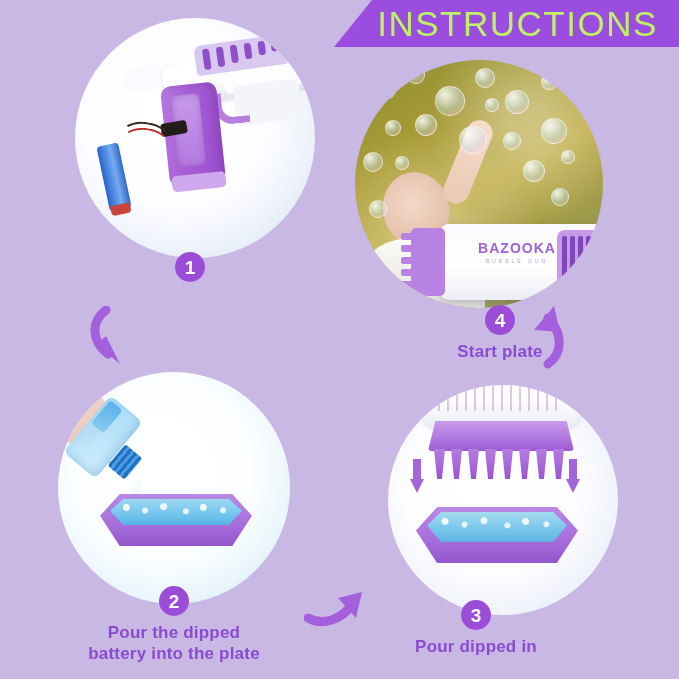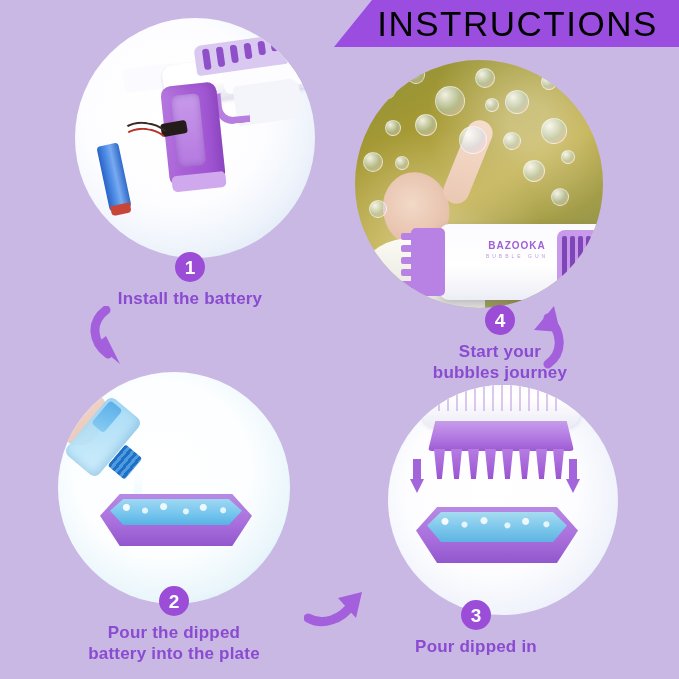--- a/index.html
+++ b/index.html
@@ -13,21 +13,21 @@
 
   
   .banner {
     position:absolute; top:0; right:0;
     width:345px; height:47px;
     background:#9b4de0;
     clip-path: polygon(38px 0, 100% 0, 100% 100%, 0 100%);
     display:flex; align-items:center; justify-content:center;
   }
   .banner-text {
-    color:#000000;
+    color:#bef264;
     font-size:35px;
     font-weight:400;
     letter-spacing:1.5px;
     padding-left:22px;
     white-space:nowrap;
   }
   .photo {
     position:absolute;
     border-radius:50%;
     overflow:hidden;
@@ -263,21 +263,21 @@
     border-radius:40% 40% 0 0;
   }
   .gun4 {
     position:absolute; left:84px; top:164px; width:166px; height:76px;
     background:linear-gradient(180deg,#fbfbff 0%,#ffffff 55%,#ededf6 100%);
     border-radius:10px;
     box-shadow:0 3px 7px rgba(80,60,110,.25);
   }
   .gun4-label { position:absolute; left:30px; top:16px; width:96px; }
   .gun4-brand {
-    color:#a060d6; font-size:10px; font-weight:bold; letter-spacing:1px; text-align:center;
+    color:#a060d6; font-size:14px; font-weight:bold; letter-spacing:1px; text-align:center;
   }
   .gun4-sub {
     color:#bf9ae0; font-size:5px; letter-spacing:3px; text-align:center; margin-top:2px;
   }
   .gun4-vent {
     position:absolute; right:4px; top:6px; width:44px; height:62px;
     background:#c79aea; border-radius:8px;
   }
   .gun4-vent i { position:absolute; top:6px; width:5px; height:48px; background:#7e46b8; border-radius:2px; }
   .gun4-vent i:nth-child(1){left:5px;}
@@ -324,21 +324,20 @@
     <div class="connector"></div>
     <div class="wire wire1"></div>
     <div class="wire wire2"></div>
     <div class="battery">
       <div class="battery-cap"></div>
     </div>
   </div>
 </div>
 <div class="caption" style="left:40px; top:252px;">
   <div class="badge">1</div>
-  <div class="cap-line">Install the battery</div>
 </div>
 
 <svg class="flow-arrow" style="left:86px; top:306px;" width="60" height="66" viewBox="0 0 60 66">
   <path d="M20 4 C4 16, 6 36, 22 48" stroke="#a45fdc" stroke-width="9" fill="none" stroke-linecap="round"></path>
   <path d="M10 38 L34 58 L20 30 Z" fill="#a45fdc"></path>
 </svg>
 
 <div class="photo s2-circle">
   <div class="photo-inner">
     <div class="hand"></div>
@@ -445,15 +444,14 @@
         <i></i>
           <i></i>
           <i></i>
           <i></i>
       </div>
     </div>
   </div>
 </div>
 <div class="caption" style="left:350px; top:305px;">
   <div class="badge">4</div>
-  <div class="cap-line">Start your</div>
-  <div class="cap-line">bubbles journey</div>
+  <div class="cap-line">Start plate</div>
 </div>
 
 </body></html>

